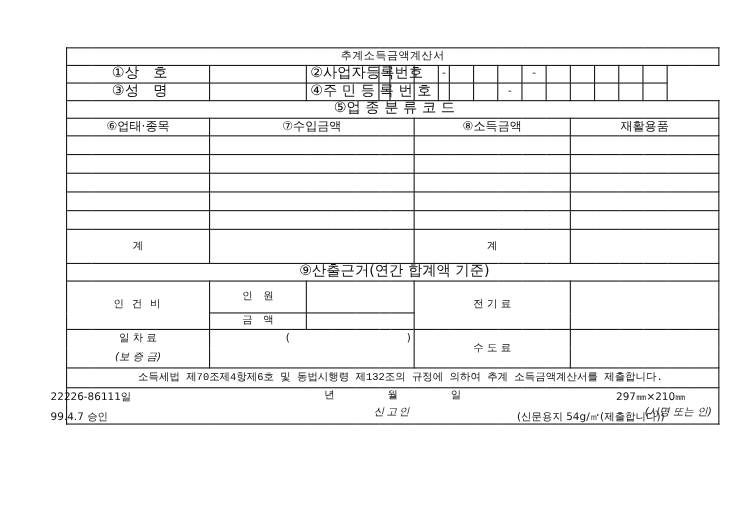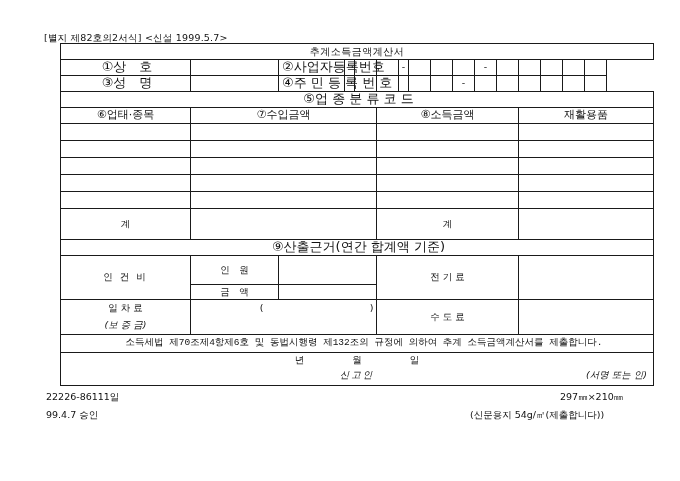--- a/index.html
+++ b/index.html
@@ -89,42 +89,40 @@
     letter-spacing: 2px;
   }
   .sign-right {
     position: absolute;
     right: 6px;
     top: 2px;
   }
   .footer {
     position: absolute;
     font-size: 9.5px;
-    margin-top: 36px;
   }
   .f-left1 { left: 46px; top: 355px; }
   .f-left2 { left: 46px; top: 373px; }
   .f-right1 { left: 560px; top: 355px; text-align: center; }
   .f-right2 { left: 470px; top: 373px; }
   .paren-row {
     letter-spacing: 0;
   }
   .paren-inner {
     display: inline-block;
     width: 70px;
     text-align: left;
   }
   .ge-lbl { letter-spacing: 2px; }
 </style>
 </head>
 <body>
 
 <div class="page">
 
-  <div class="form-header">[별지 제82호의2서식] &lt;신설 1999.5.7&gt;</div>
 
   <table class="main">
     <colgroup>
       <col style="width:22px">
       <col style="width:108px">
       <col style="width:88px">
       <col style="width:22px">
       <col style="width:22px">
       <col style="width:22px">
       <col style="width:10px">

